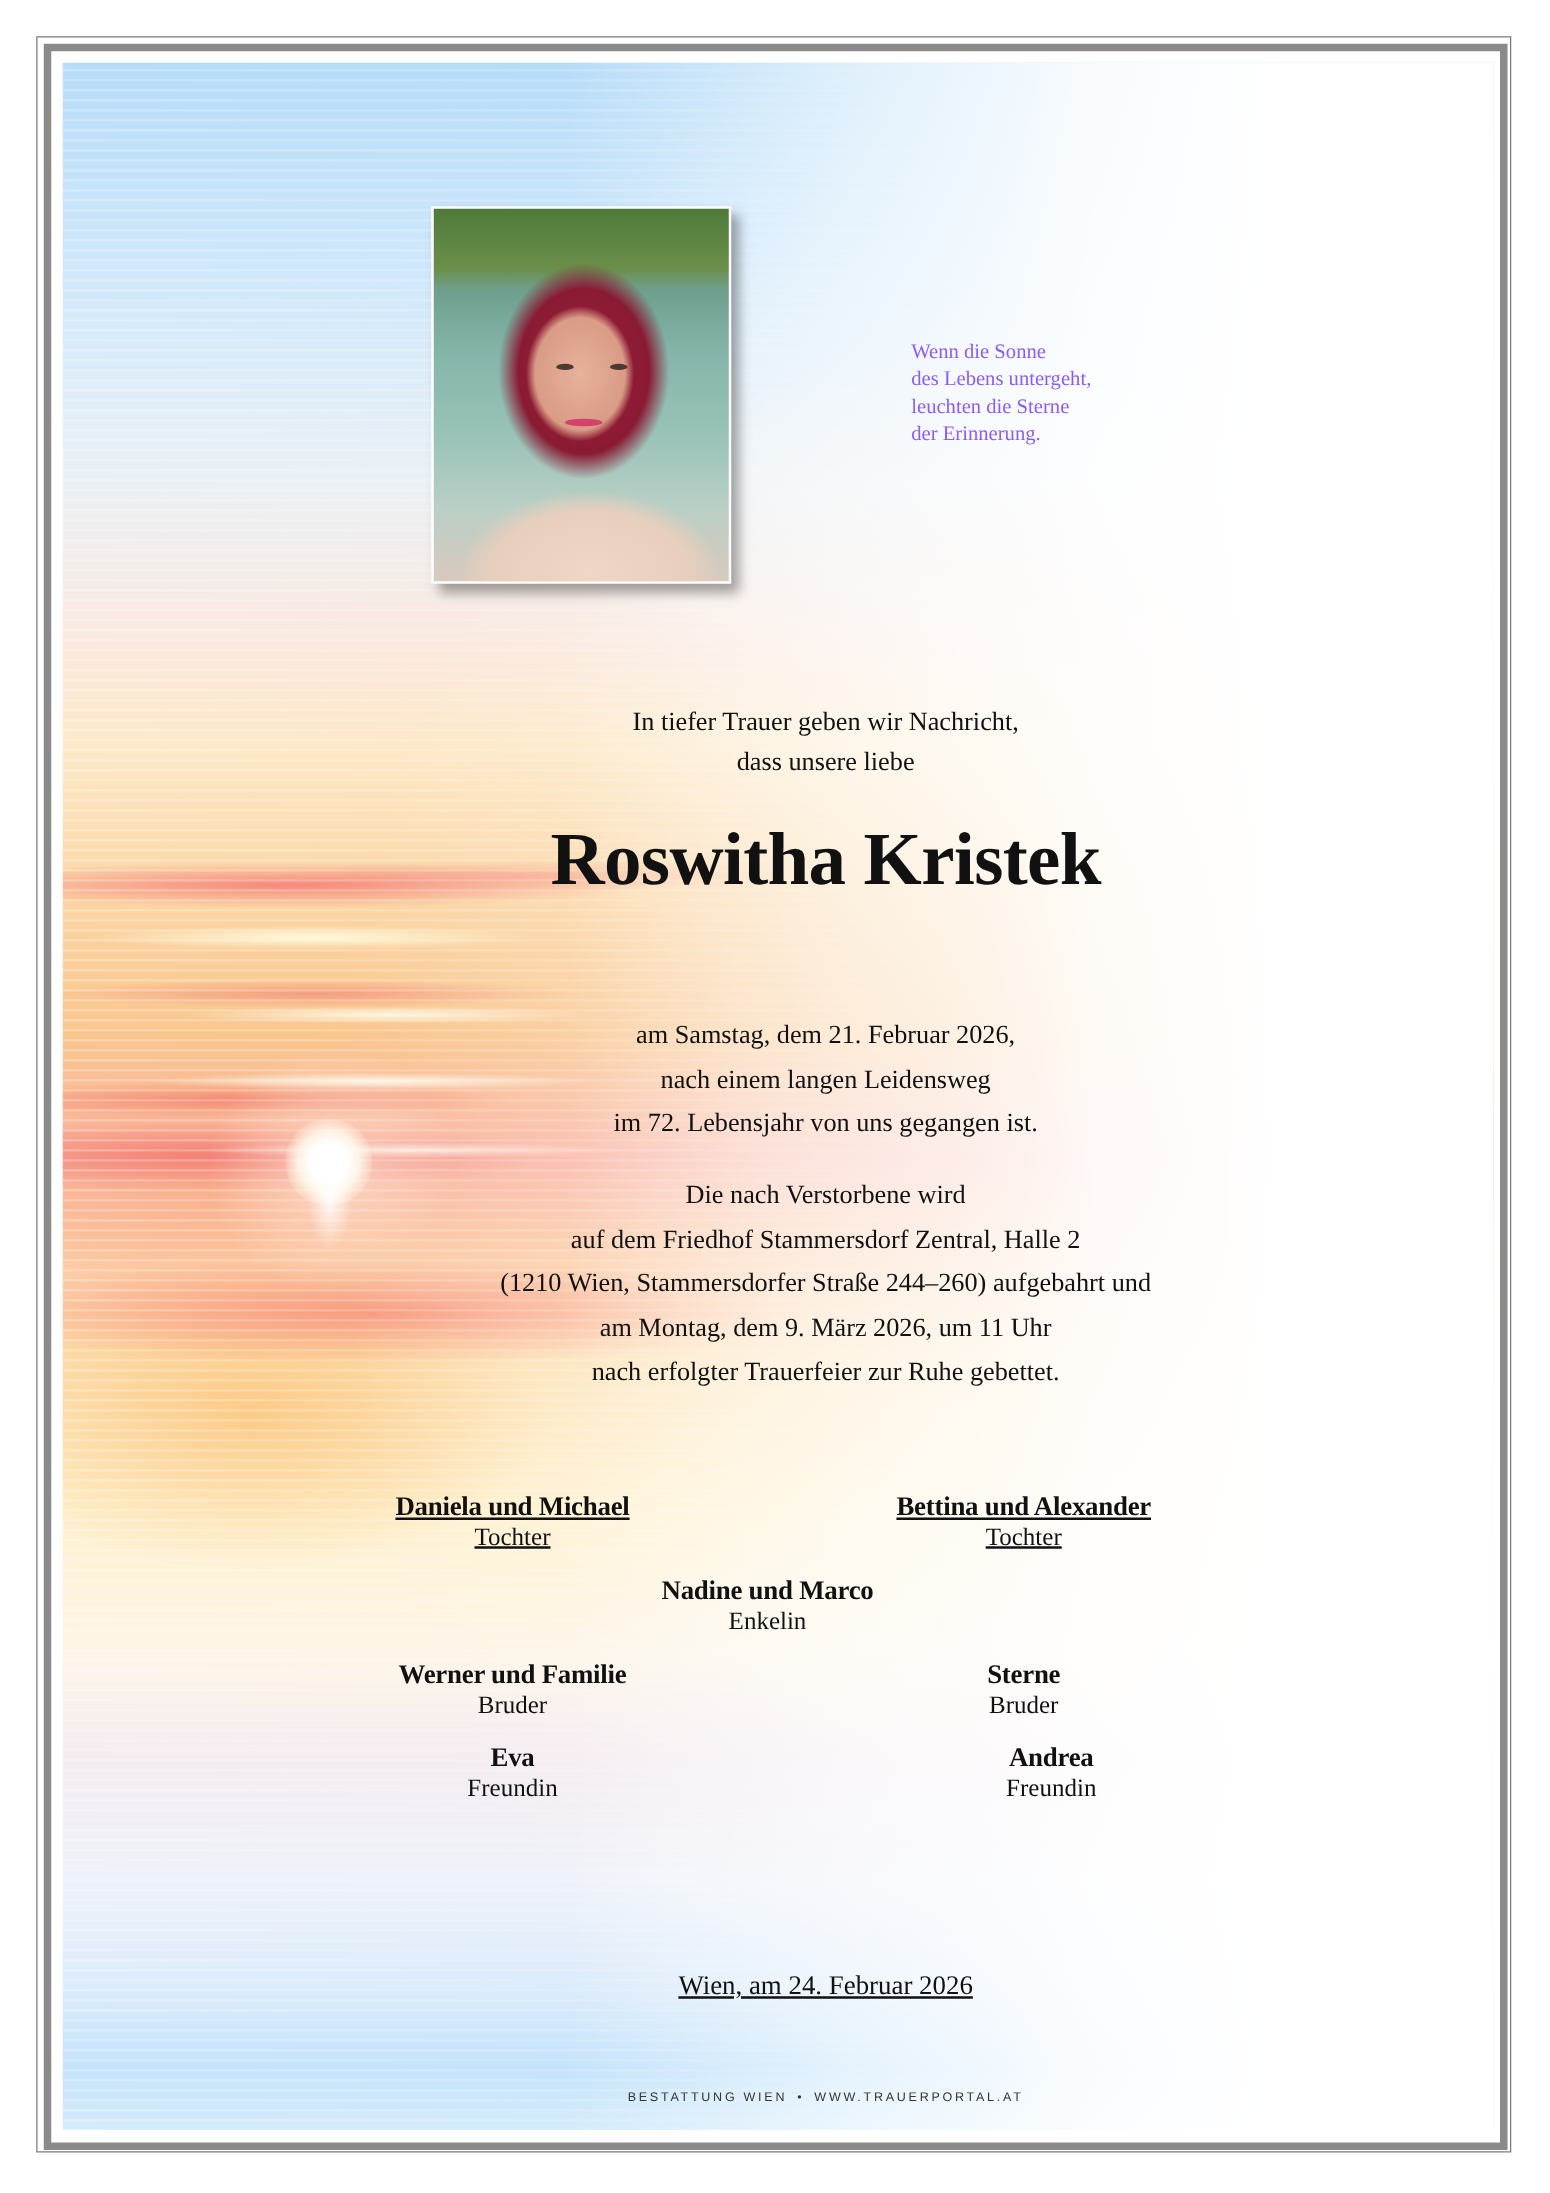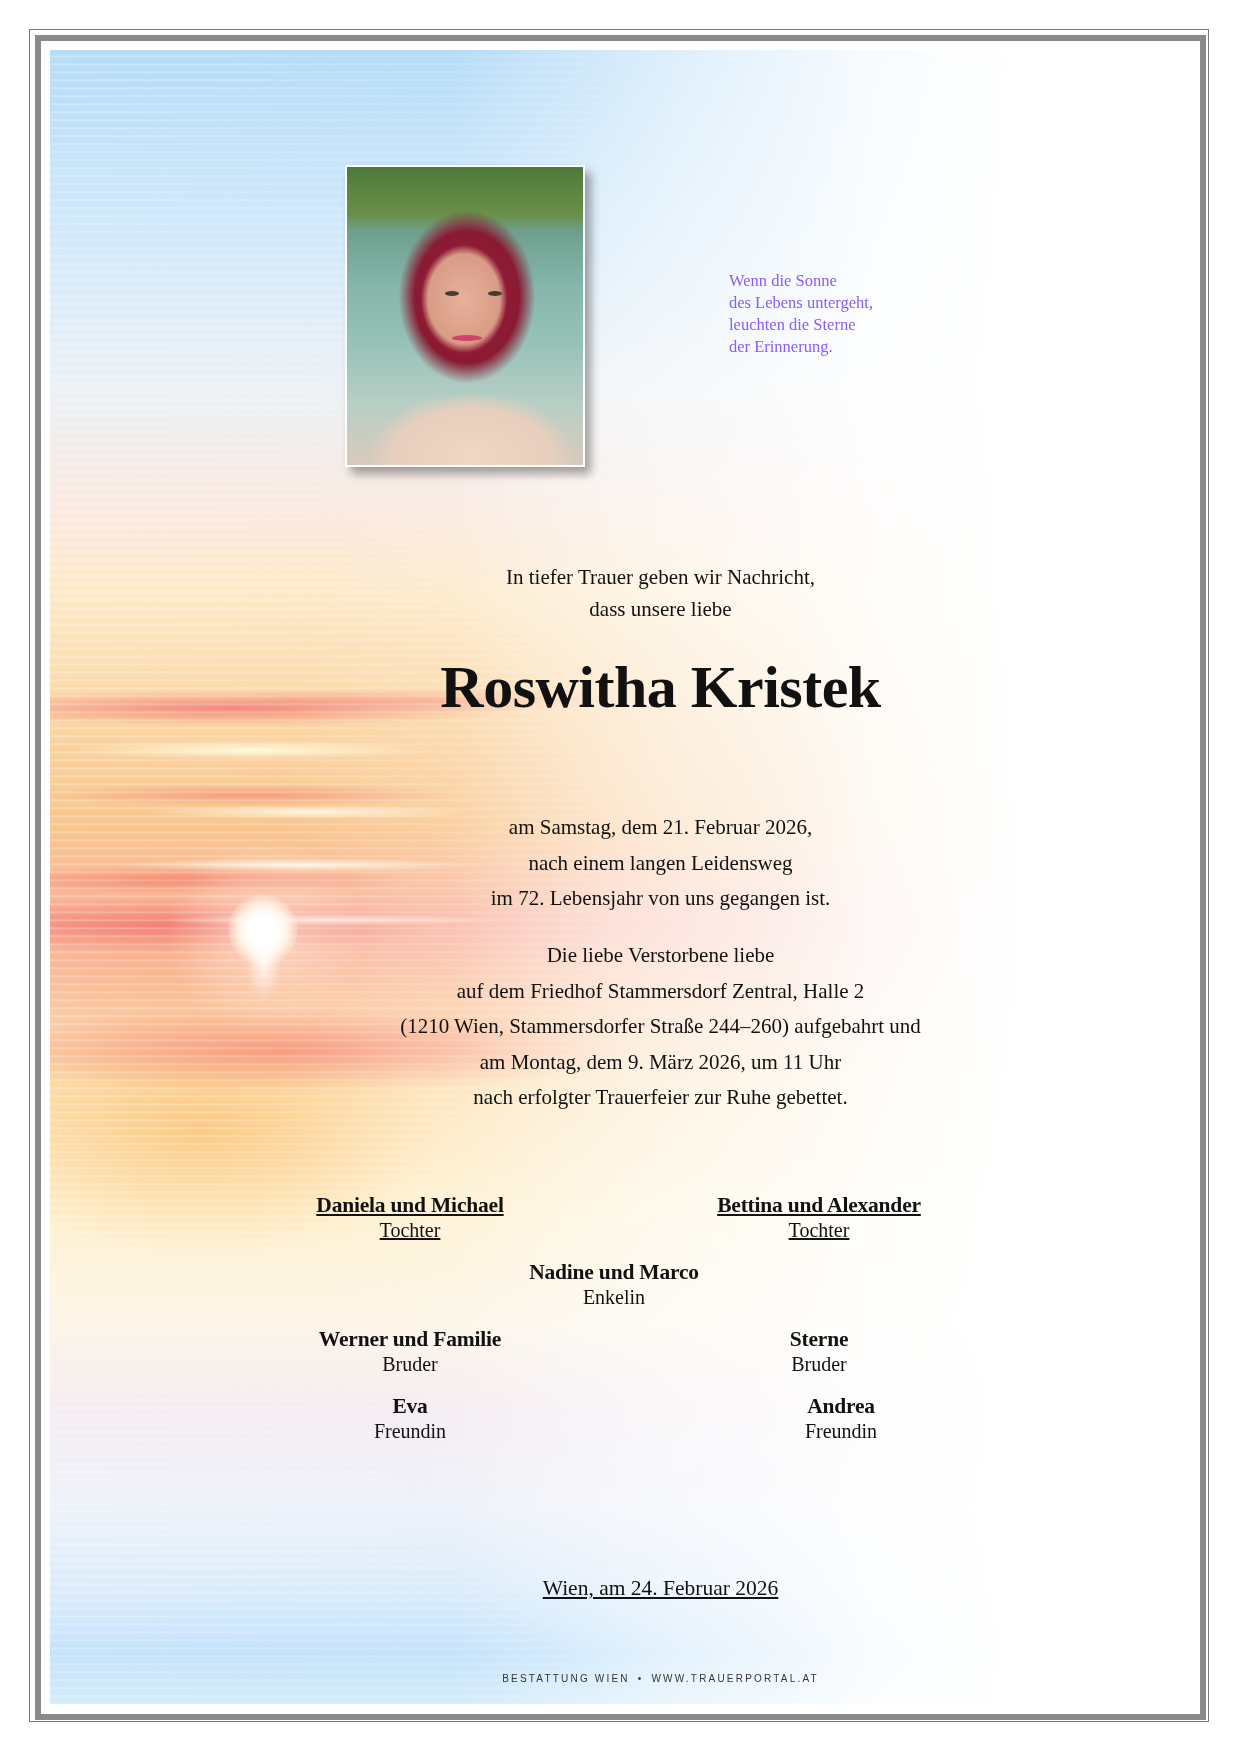--- a/index.html
+++ b/index.html
@@ -103,21 +103,21 @@
 
 <div class="center-block name">Roswitha Kristek</div>
 
 <div class="center-block death">
   <div>am Samstag, dem 21. Februar 2026,</div>
   <div>nach einem langen Leidensweg</div>
   <div>im 72. Lebensjahr von uns gegangen ist.</div>
 </div>
 
 <div class="center-block funeral">
-  <div>Die liebe Verstorbene liebe</div>
+  <div>Die nach Verstorbene wird</div>
   <div>auf dem Friedhof Stammersdorf Zentral, Halle 2</div>
   <div>(1210 Wien, Stammersdorfer Straße 244–260) aufgebahrt und</div>
   <div>am Montag, dem 9. März 2026, um 11 Uhr</div>
   <div>nach erfolgter Trauerfeier zur Ruhe gebettet.</div>
 </div>
 
 <div class="mourner" style="left:210px; top:1192px;text-decoration:underline;">
   <div class="mn">Daniela und Michael</div>
   <div class="mr">Tochter</div>
 </div>

